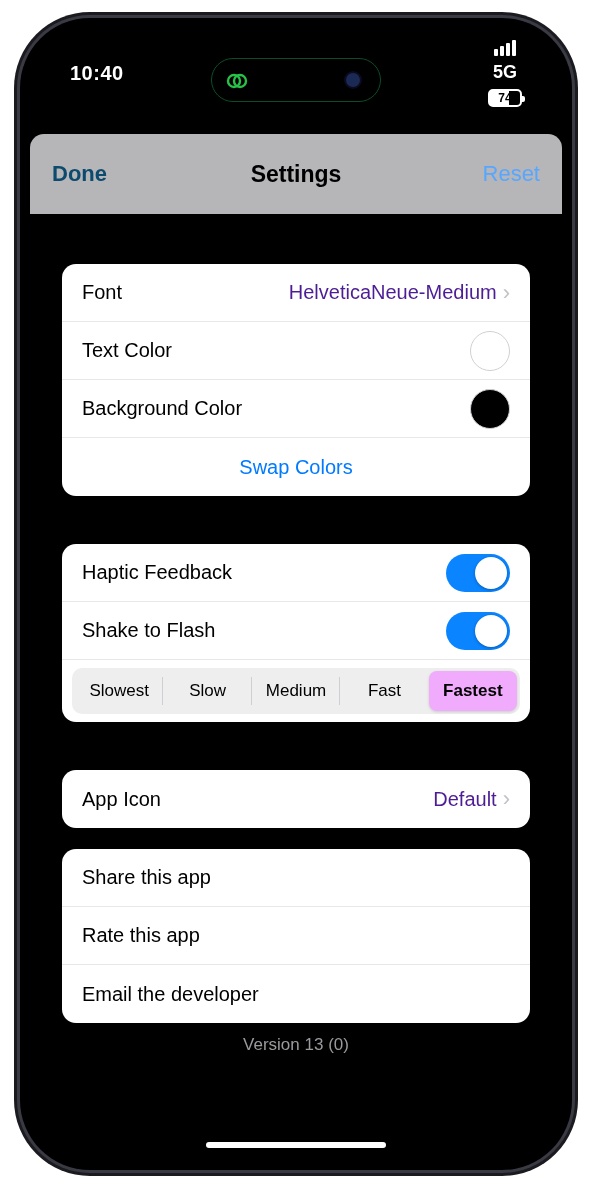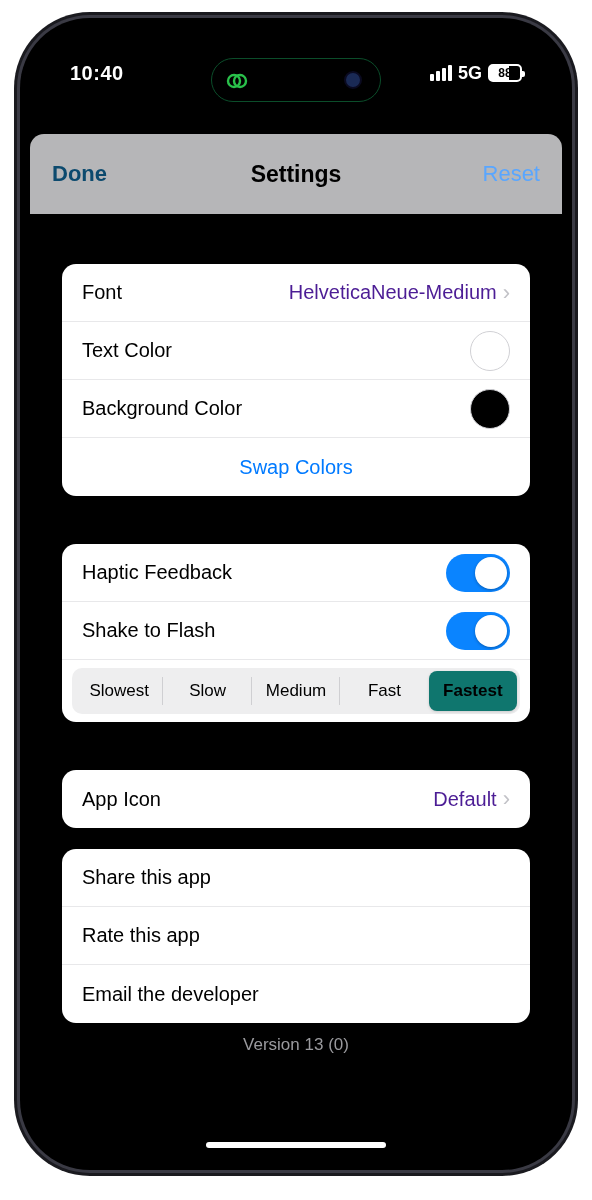--- a/index.html
+++ b/index.html
@@ -46,21 +46,21 @@
 
     
     .status-bar {
       position: absolute; top: 20px; left: 0; right: 0;
       height: 50px;
       display: flex; justify-content: space-between; align-items: center;
       padding: 0 40px;
       color: #fff;
     }
     .sb-time { font-size: 20px; font-weight: 700; letter-spacing: 0.5px; }
-    .sb-right { display: flex; align-items: center; gap: 6px; font-size: 18px; font-weight: 600; }
+    .sb-right { display: flex; align-items: center; gap: 6px; font-size: 18px; font-weight: 600; flex-direction: column; }
     .signal { display:flex; gap:2px; align-items:flex-end; }
     .signal i { width:4px; background:#fff; border-radius:1px; display:block; }
     .signal i:nth-child(1){height:7px} .signal i:nth-child(2){height:10px}
     .signal i:nth-child(3){height:13px} .signal i:nth-child(4){height:16px}
     .battery {
       position: relative; width: 34px; height: 18px;
       border: 2px solid #fff; border-radius: 5px;
       display:flex; align-items:center; justify-content:center;
       font-size: 12px; font-weight:700; color:#000;
       background: linear-gradient(to right, #fff 62%, transparent 62%);
@@ -136,21 +136,21 @@
       padding: 3px;
     }
     .seg {
       flex: 1; text-align: center;
       font-size: 17px; color: #000;
       padding: 10px 0;
       border-radius: 8px;
       position: relative;
     }
     .seg.sel {
-      background: #0f766e; font-weight: 600;
+      background: #f0abfc; font-weight: 600;
       box-shadow: 0 1px 3px rgba(0,0,0,0.15);
     }
     .seg:not(.sel):not(:last-child):after {
       content:''; position:absolute; right:0; top:6px; bottom:6px;
       width:1px; background:#cfcfd2;
     }
     .seg:nth-child(4):after { display:none; } 
 
     .card-tight { margin-bottom: 21px; }
 
@@ -176,21 +176,21 @@
       <span class="sb-time">10:40</span>
       <span class="sb-right">
         <span class="signal">
             <i></i>
             <i></i>
             <i></i>
             <i></i>
           </span>
         <span>5G</span>
         <span class="battery">
-            <span>88</span>
+            <span>74</span>
           </span>
       </span>
     </div>
 
     <div class="island">
       <span class="hotspot-icon">
         <svg width="26" height="26" viewBox="0 0 26 26" fill="none" stroke="#29c04a" stroke-width="2.4">
           <circle cx="10" cy="13" r="6"></circle>
             <circle cx="16" cy="13" r="6"></circle>
         </svg>

